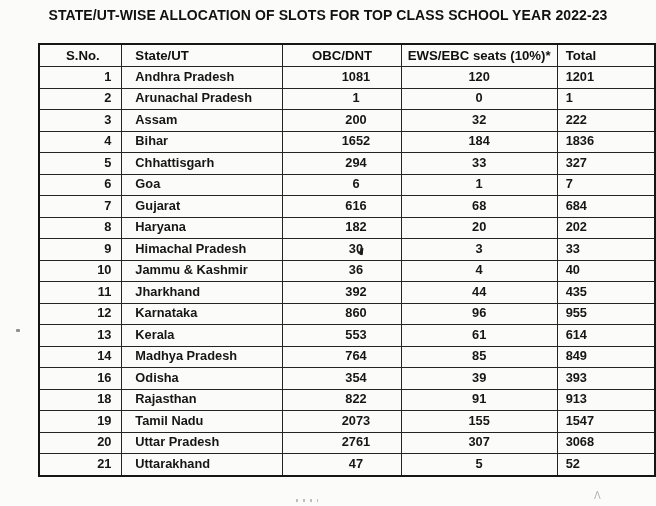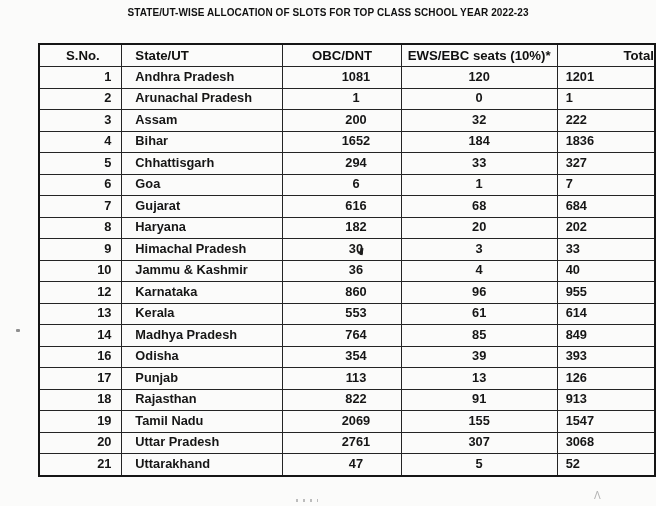--- a/index.html
+++ b/index.html
@@ -8,21 +8,21 @@
     width:656px;height:506px;
     background:#fbfbfa;
     overflow:hidden;
     font-family:"Liberation Sans", sans-serif;
     color:#161616;
   }
   .doc-title{
     position:absolute;
     top:7px;left:0;right:0;
     text-align:center;
-    font-size:10px;
+    font-size:14px;
     font-weight:700;
     letter-spacing:0.1px;
     color:#111;
   }
   table.doc-table{
     position:absolute;
     left:38px;top:43px;
     border-collapse:collapse;
     table-layout:fixed;
     border:2px solid #151515;
@@ -43,21 +43,21 @@
   .c0{width:59px;}
   .c1{width:152px;}
   .c2{width:99px;}
   .c3{width:157px;}
   .c4{width:98px;}
   
   th.c0{text-align:left;padding-left:26px;}
   th.c1{text-align:left;padding-left:13px;}
   th.c2{}
   th.c3{text-align:center;}
-  th.c4{text-align:right;padding-left:8px;}
+  th.c4{text-align:left;padding-left:8px;}
   td.c0{text-align:right;padding-right:10px;}
   td.c1{text-align:left;padding-left:13px;}
   td.c2{text-align:center;padding-left:28px;}
   td.c3{text-align:center;}
   td.c4{text-align:left;padding-left:8px;}
   
   .artifact{position:absolute;pointer-events:none;}
   .dot-left{left:16px;top:329px;width:4px;height:3px;background:#8f8f8f;border-radius:1px;}
   .ink-tick{left:360px;top:248px;width:3px;height:7px;background:#1d1d1d;transform:rotate(8deg);}
   .ink-tick:after{content:"";position:absolute;left:-2px;top:4px;width:5px;height:2px;background:#1d1d1d;}
@@ -148,20 +148,27 @@
           <td class="c4" data-name="cell-total">33</td>
         </tr>
         <tr data-name="table-row">
           <td class="c0" data-name="cell-sno">10</td>
           <td class="c1" data-name="cell-state">Jammu &amp; Kashmir</td>
           <td class="c2" data-name="cell-obc">36</td>
           <td class="c3" data-name="cell-ews">4</td>
           <td class="c4" data-name="cell-total">40</td>
         </tr>
         <tr data-name="table-row">
+          <td class="c0" data-name="cell-sno">11</td>
+          <td class="c1" data-name="cell-state">Jharkhand</td>
+          <td class="c2" data-name="cell-obc">392</td>
+          <td class="c3" data-name="cell-ews">44</td>
+          <td class="c4" data-name="cell-total">435</td>
+        </tr>
+        <tr data-name="table-row">
           <td class="c0" data-name="cell-sno">12</td>
           <td class="c1" data-name="cell-state">Karnataka</td>
           <td class="c2" data-name="cell-obc">860</td>
           <td class="c3" data-name="cell-ews">96</td>
           <td class="c4" data-name="cell-total">955</td>
         </tr>
         <tr data-name="table-row">
           <td class="c0" data-name="cell-sno">13</td>
           <td class="c1" data-name="cell-state">Kerala</td>
           <td class="c2" data-name="cell-obc">553</td>
@@ -176,37 +183,30 @@
           <td class="c4" data-name="cell-total">849</td>
         </tr>
         <tr data-name="table-row">
           <td class="c0" data-name="cell-sno">16</td>
           <td class="c1" data-name="cell-state">Odisha</td>
           <td class="c2" data-name="cell-obc">354</td>
           <td class="c3" data-name="cell-ews">39</td>
           <td class="c4" data-name="cell-total">393</td>
         </tr>
         <tr data-name="table-row">
-          <td class="c0" data-name="cell-sno">17</td>
-          <td class="c1" data-name="cell-state">Punjab</td>
-          <td class="c2" data-name="cell-obc">113</td>
-          <td class="c3" data-name="cell-ews">13</td>
-          <td class="c4" data-name="cell-total">126</td>
-        </tr>
-        <tr data-name="table-row">
           <td class="c0" data-name="cell-sno">18</td>
           <td class="c1" data-name="cell-state">Rajasthan</td>
           <td class="c2" data-name="cell-obc">822</td>
           <td class="c3" data-name="cell-ews">91</td>
           <td class="c4" data-name="cell-total">913</td>
         </tr>
         <tr data-name="table-row">
           <td class="c0" data-name="cell-sno">19</td>
           <td class="c1" data-name="cell-state">Tamil Nadu</td>
-          <td class="c2" data-name="cell-obc">2069</td>
+          <td class="c2" data-name="cell-obc">2073</td>
           <td class="c3" data-name="cell-ews">155</td>
           <td class="c4" data-name="cell-total">1547</td>
         </tr>
         <tr data-name="table-row">
           <td class="c0" data-name="cell-sno">20</td>
           <td class="c1" data-name="cell-state">Uttar Pradesh</td>
           <td class="c2" data-name="cell-obc">2761</td>
           <td class="c3" data-name="cell-ews">307</td>
           <td class="c4" data-name="cell-total">3068</td>
         </tr>

